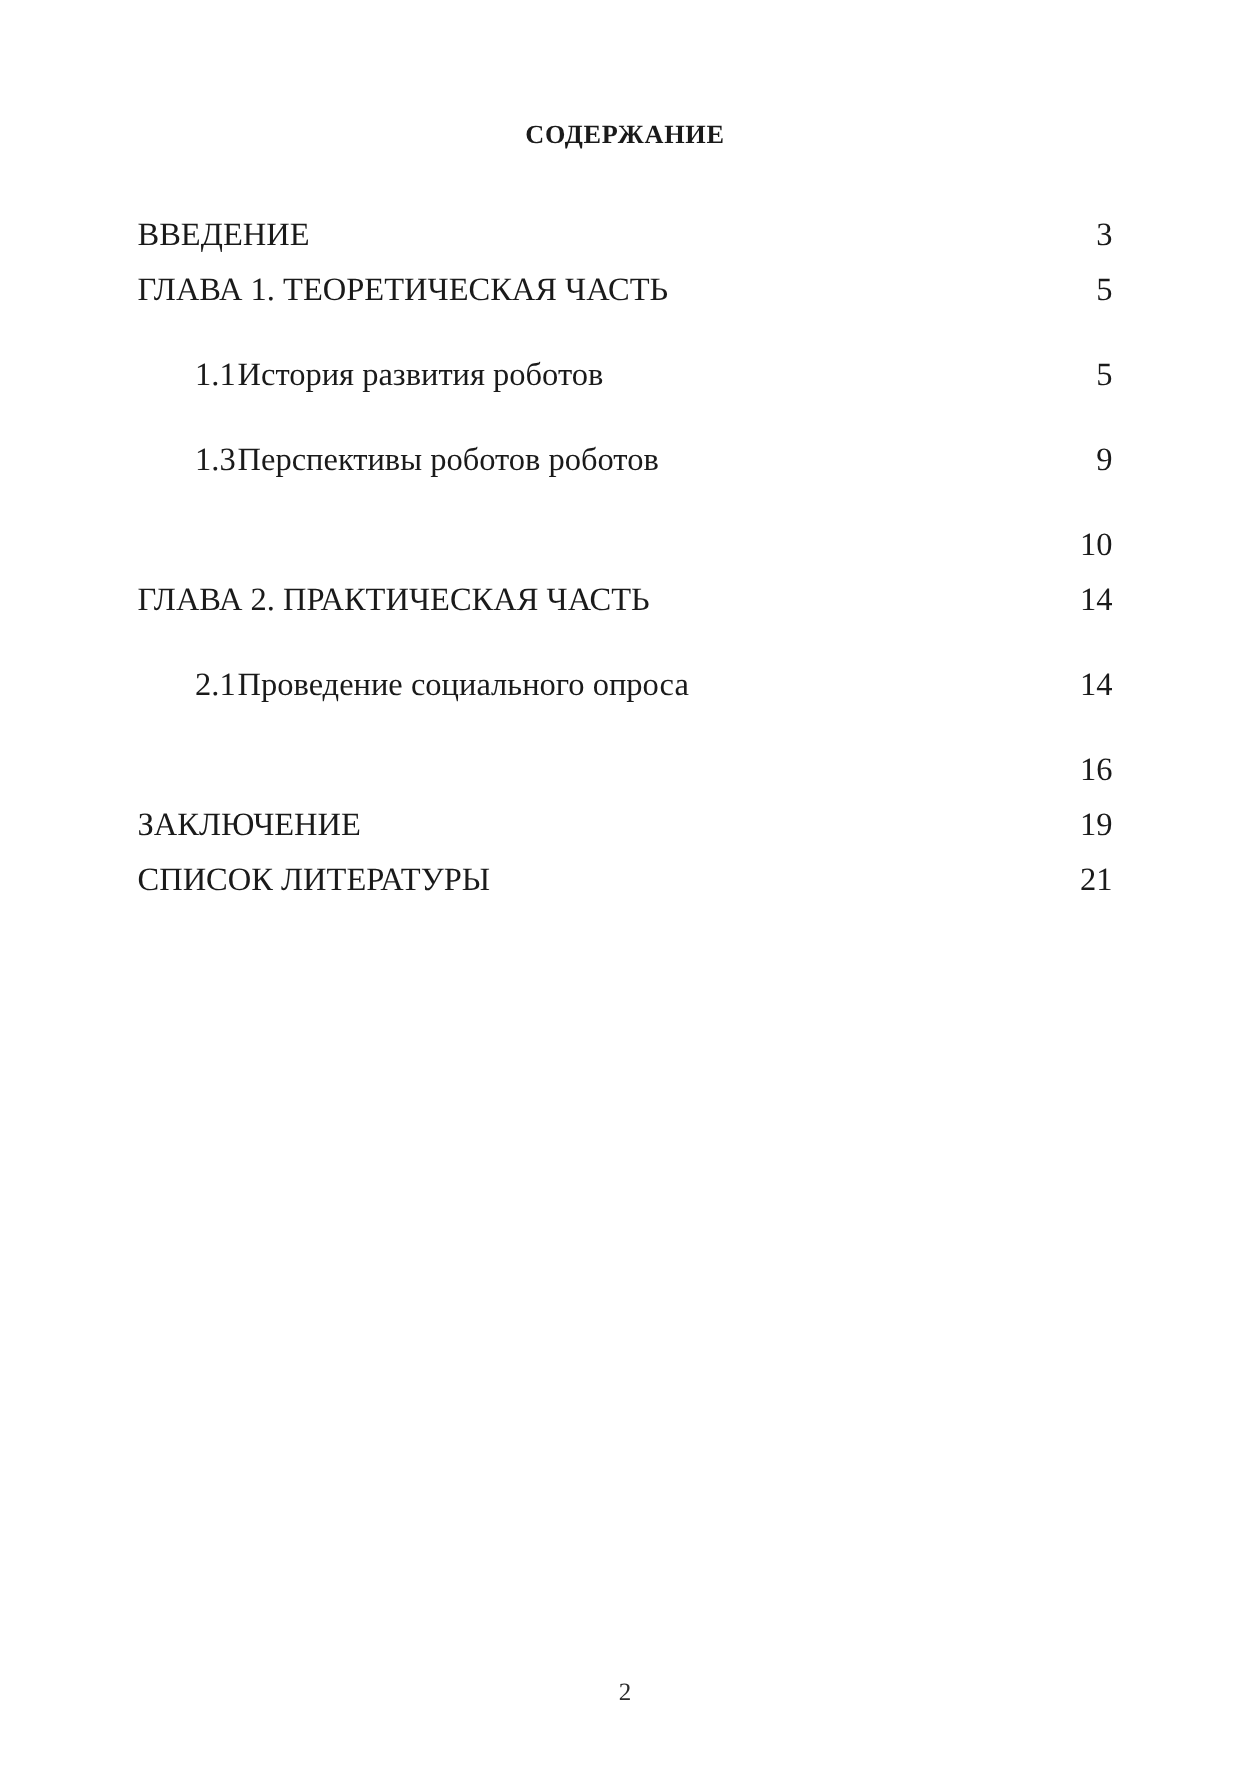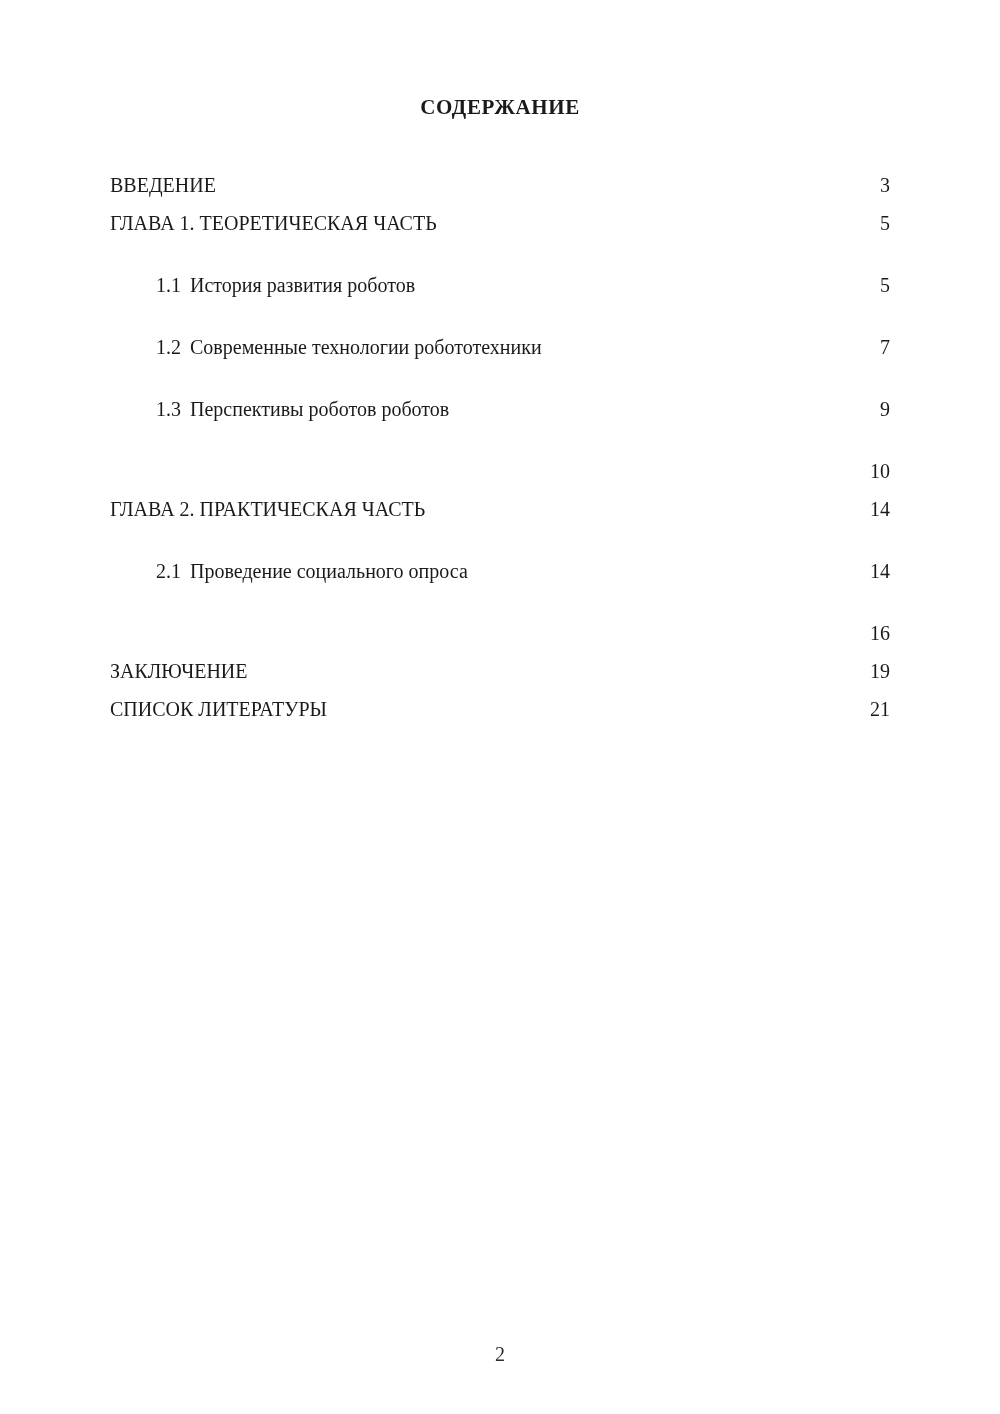--- a/index.html
+++ b/index.html
@@ -29,21 +29,21 @@
     letter-spacing: 0.6px;
     margin: 0 0 46px 0;
   }
   .toc {
     margin: 0 auto;
     width: 780px;
   }
   .toc-row {
     display: flex;
     align-items: baseline;
-    font-size: 20px;
+    font-size: 26px;
     line-height: 1.0;
     padding: 9px 0;
   }
   .toc-row .label {
     flex: 0 1 auto;
     white-space: nowrap;
   }
   .toc-row .filler {
     flex: 1 1 auto;
   }
@@ -90,25 +90,20 @@
         <span class="label"><span>ГЛАВА 1. ТЕОРЕТИЧЕСКАЯ ЧАСТЬ</span></span>
         <span class="filler"></span>
         <span class="page-num">5</span>
       </div>
       <div class="toc-row level-1">
         <span class="label"><span class="num">1.1</span><span>История развития роботов</span></span>
         <span class="filler"></span>
         <span class="page-num">5</span>
       </div>
       <div class="toc-row level-1">
-        <span class="label"><span class="num">1.2</span><span>Современные технологии робототехники</span></span>
-        <span class="filler"></span>
-        <span class="page-num">7</span>
-      </div>
-      <div class="toc-row level-1">
         <span class="label"><span class="num">1.3</span><span>Перспективы роботов роботов</span></span>
         <span class="filler"></span>
         <span class="page-num">9</span>
       </div>
       <div class="toc-row level-1">
         <span class="filler"></span>
         <span class="page-num">10</span>
       </div>
       <div class="toc-row level-0">
         <span class="label"><span>ГЛАВА 2. ПРАКТИЧЕСКАЯ ЧАСТЬ</span></span>

